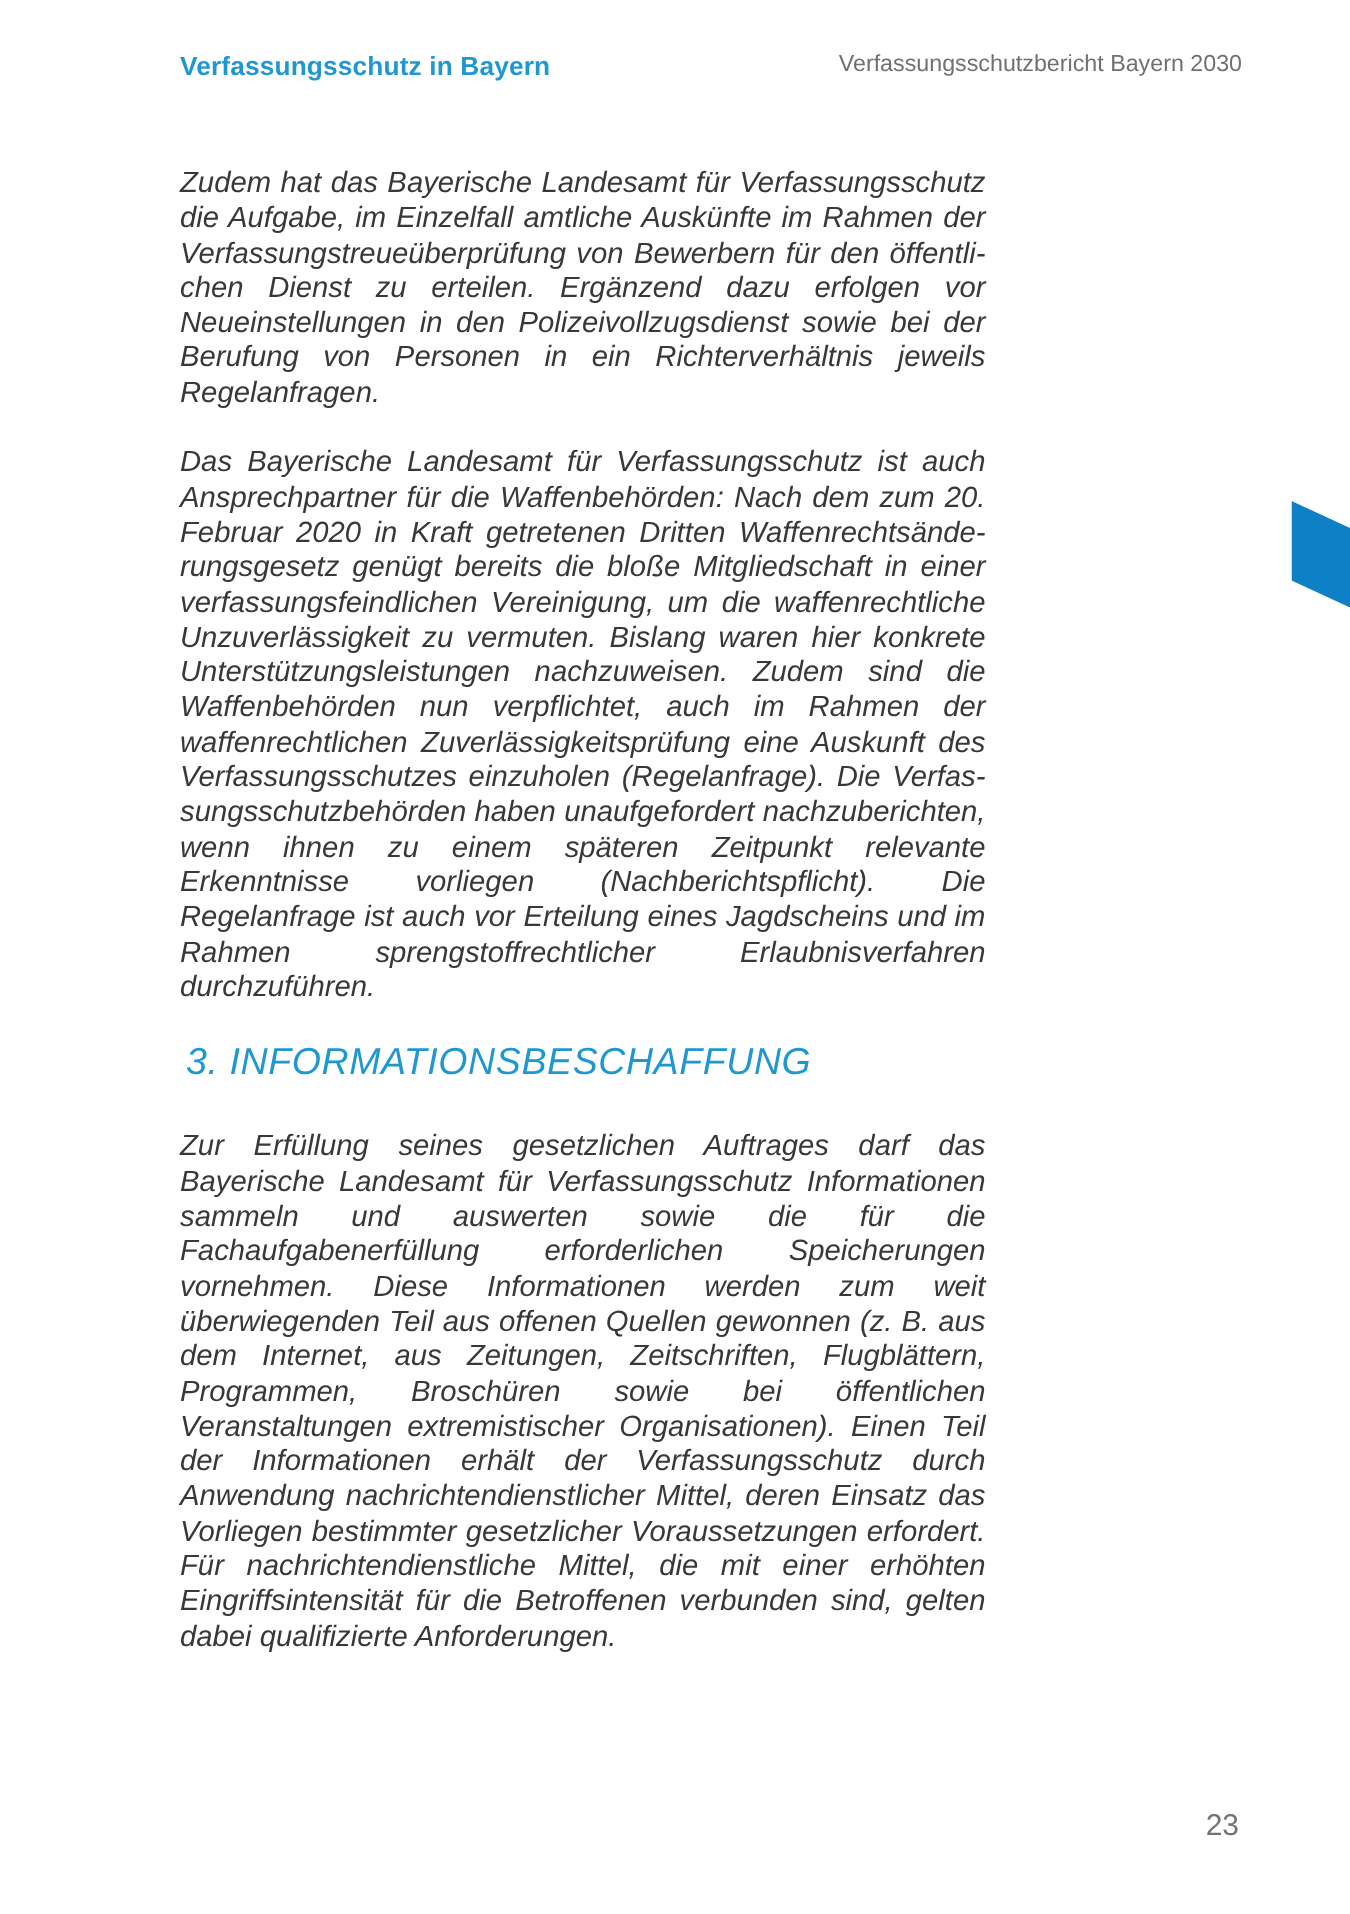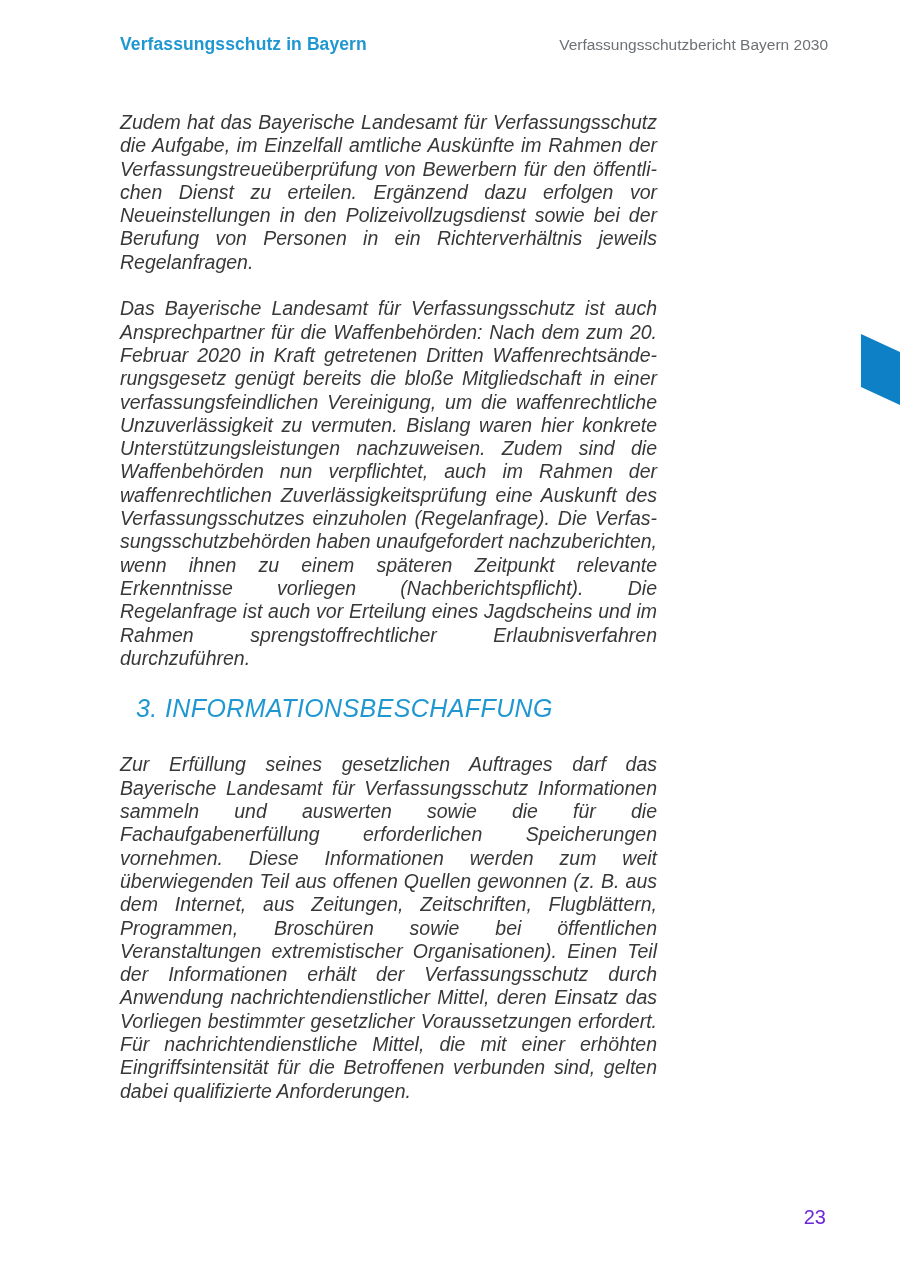--- a/index.html
+++ b/index.html
@@ -15,21 +15,21 @@
     inset: 0;
     background: #ffffff;
   }
   .header {
     position: absolute;
     left: 120px;
     right: 72px;
     top: 34px;
     display: flex;
     justify-content: space-between;
-    align-items: center;
+    align-items: flex-start;
     gap: 24px;
   }
   .header-left {
     color: #1f97d0;
     font-size: 17.5px;
     font-weight: bold;
     letter-spacing: 0.1px;
     white-space: nowrap;
   }
   .header-right {
@@ -53,36 +53,36 @@
   }
   .content p {
     margin: 0 0 23.3px 0;
   }
   .section-heading {
     color: #1f97d0;
     font-size: 25px;
     font-weight: normal;
     letter-spacing: 0.4px;
     line-height: 31px;
-    margin: 19px 0 29px 16px;
+    margin: 19px 0 29px 4px;
     text-align: left;
     white-space: nowrap;
   }
   .bookmark {
     position: absolute;
     left: 861px;
     top: 334px;
     width: 39px;
     height: 71px;
   }
   .page-number {
     position: absolute;
     right: 74px;
     top: 1206px;
-    color: #6d28d9;
+    color: #737373;
     font-size: 20px;
     text-align: center;
   }
 </style>
 </head>
 <body>
 
 <div class="page">
 
   <div class="header">

